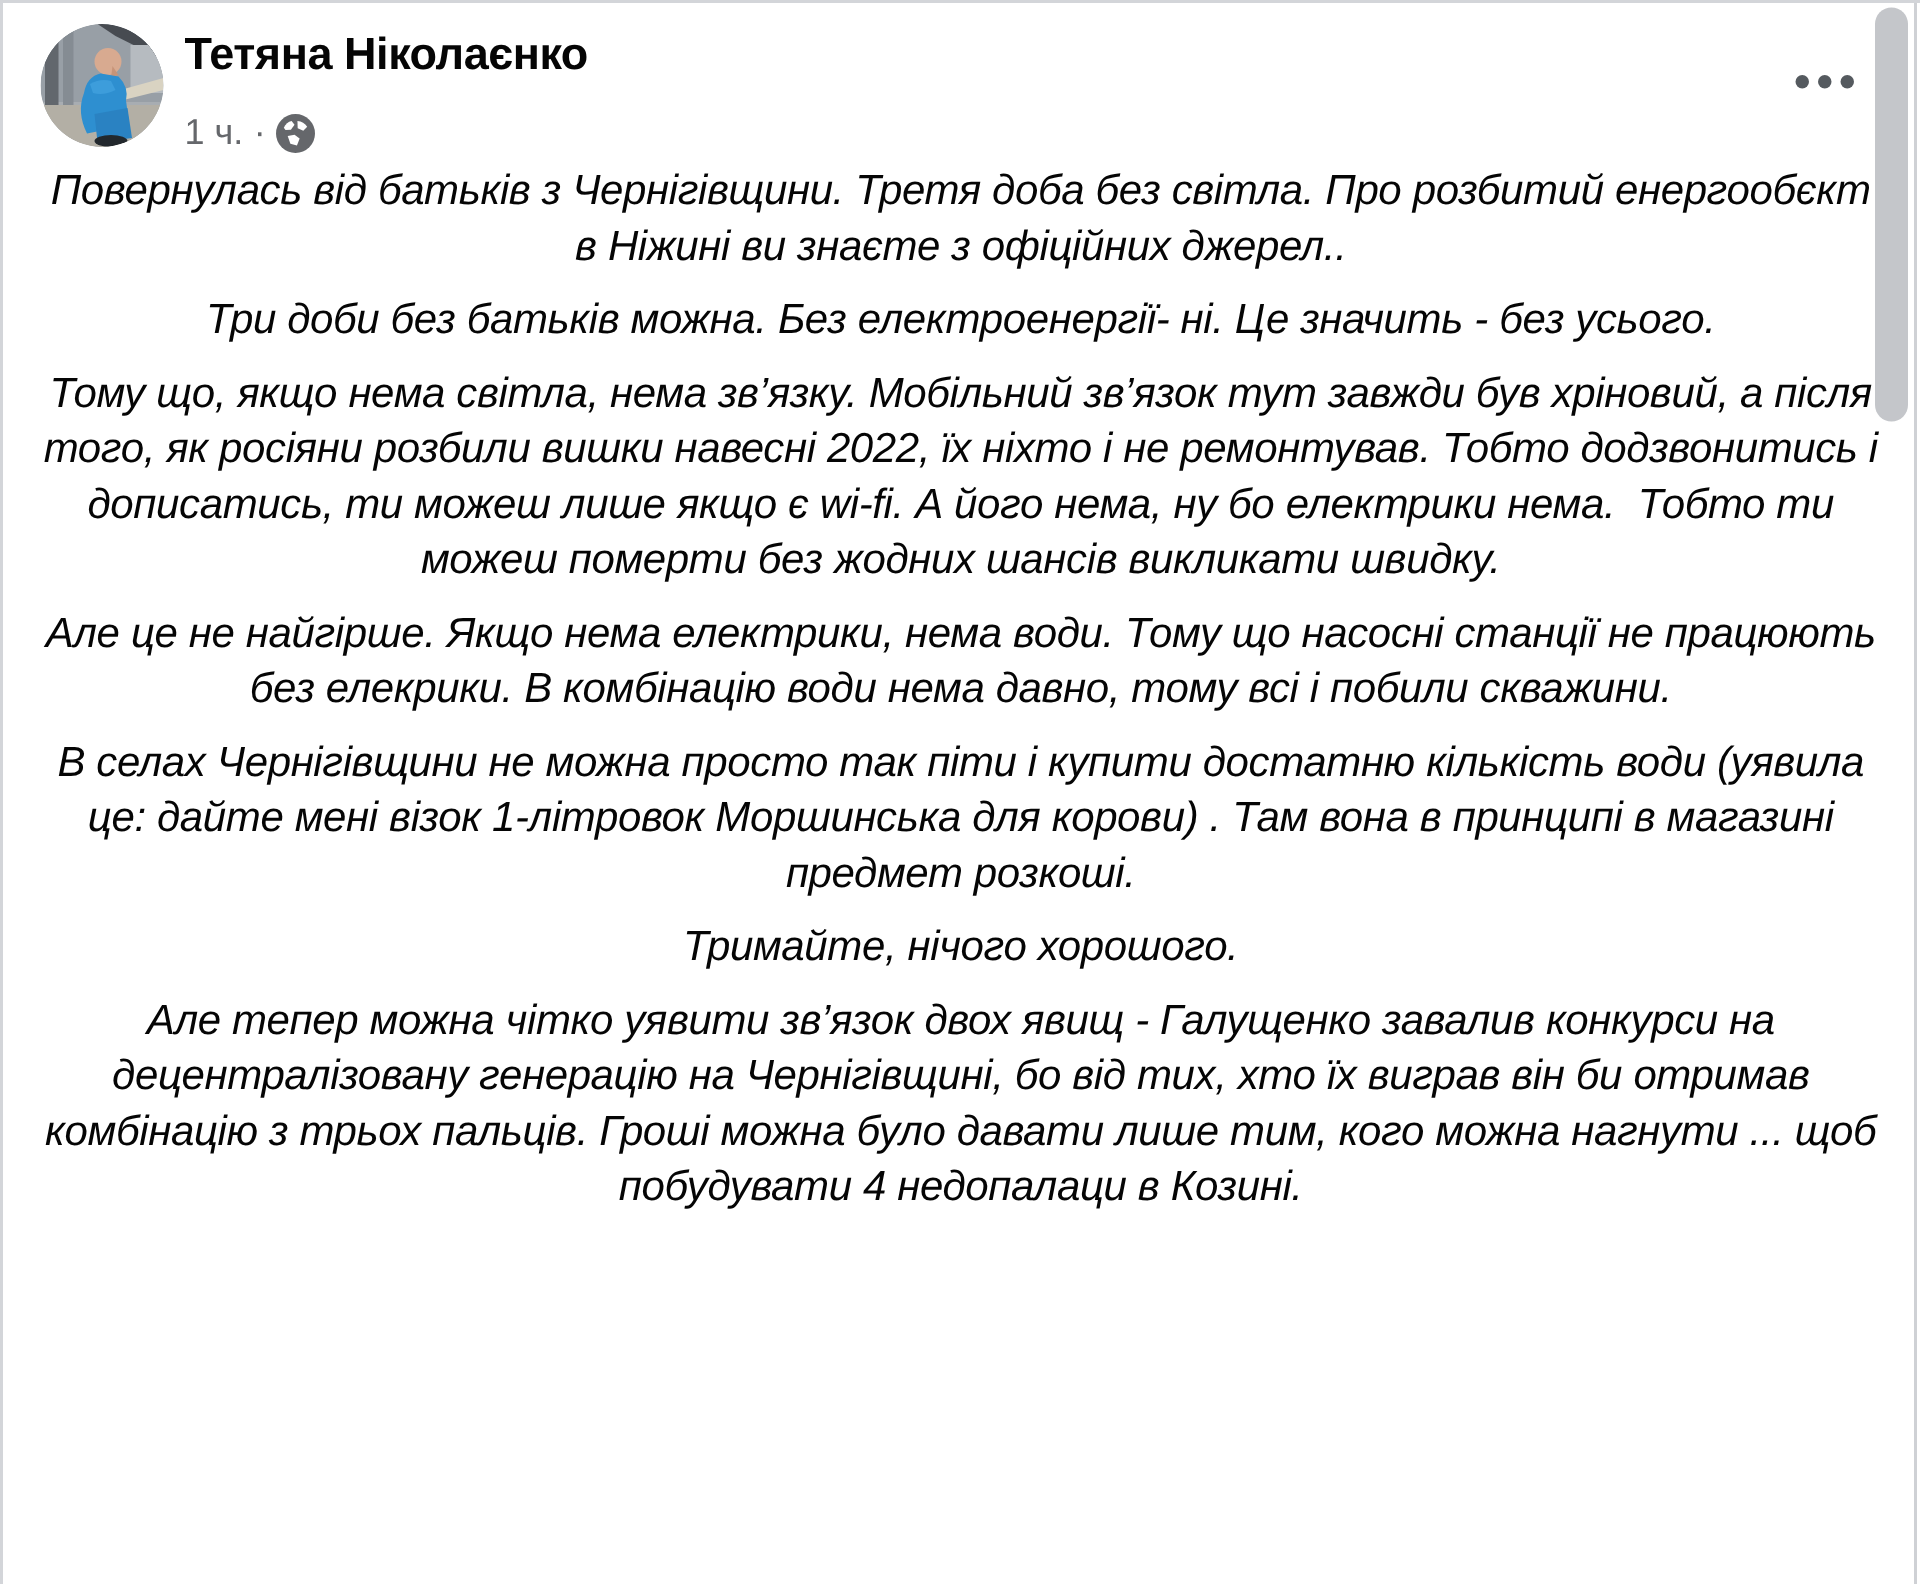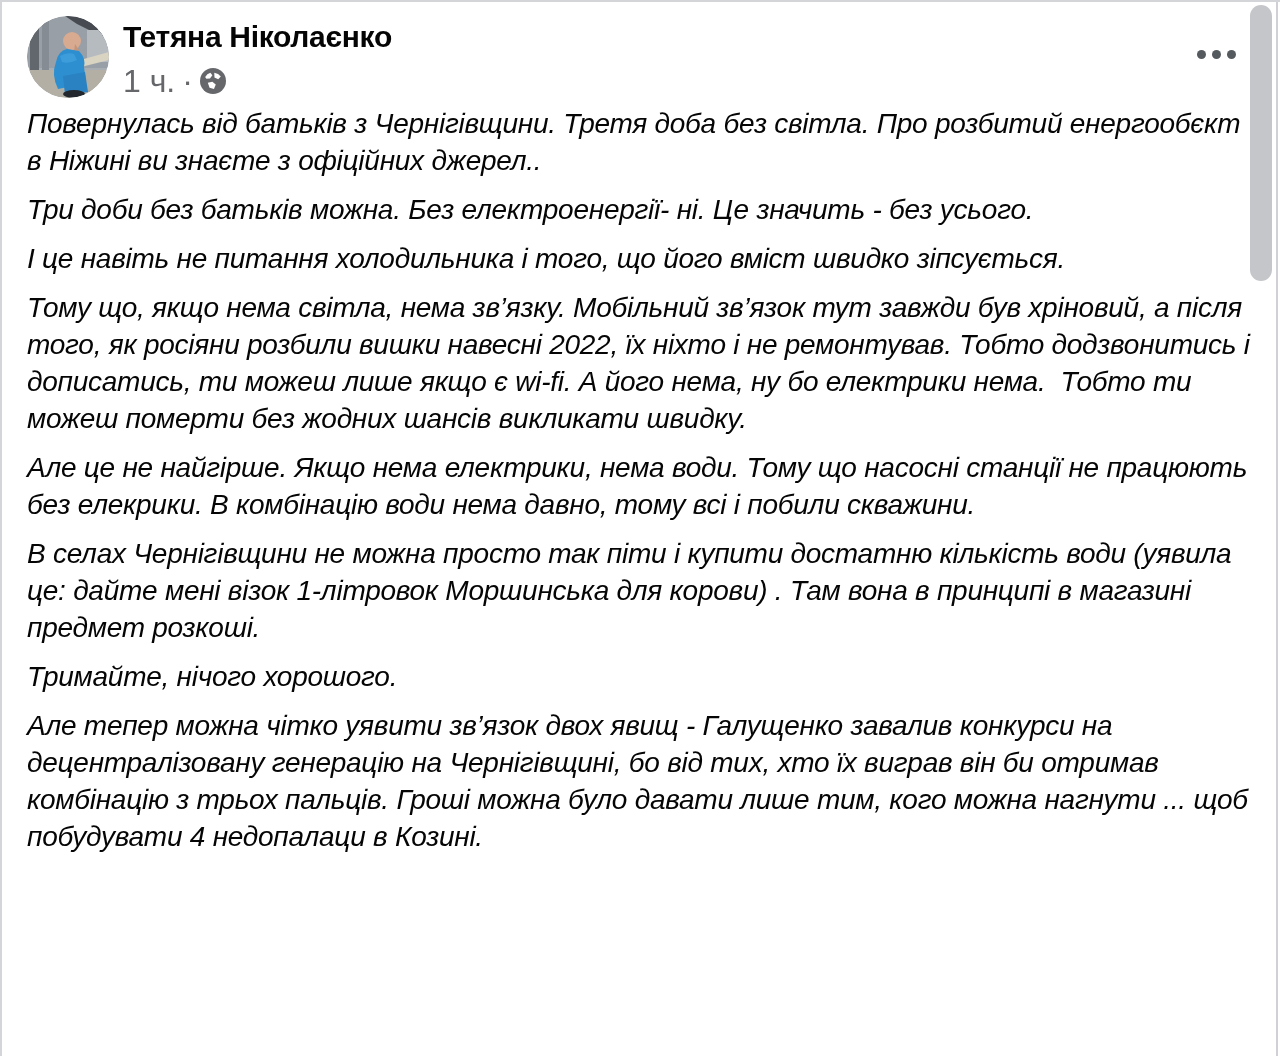--- a/index.html
+++ b/index.html
@@ -10,20 +10,21 @@
     color: #050505;
     overflow: hidden;
   }
   .page {
     position: relative;
     width: 1280px; height: 1056px;
     box-sizing: border-box;
     border-top: 2px solid #d3d5d9;
     border-left: 2px solid #d3d5d9;
     background: #ffffff;
+    text-align: center;
   }
   
   .post-header {
     position: relative;
     display: flex;
     align-items: flex-start;
     padding: 14px 80px 0 25px;
   }
   .avatar {
     flex: 0 0 82px;
@@ -39,25 +40,25 @@
     display: block;
     font-size: 30px;
     font-weight: 700;
     letter-spacing: -0.3px;
     line-height: 1.15;
     color: #050505;
     text-decoration: none;
     cursor: pointer;
   }
   .meta {
-    margin-top: 9px;
+    margin-top: 21px;
     display: flex;
     align-items: center;
     gap: 7px;
-    font-size: 32px;
+    font-size: 24px;
     color: #65676B;
     line-height: 1.1;
   }
   .meta .timestamp { cursor: pointer; }
   .meta .sep { color: #65676B; }
   .globe { display: inline-flex; }
   .globe svg { width: 26px; height: 26px; display: block; }
   .more {
     position: absolute;
     top: 38px; right: 38px;
@@ -159,21 +160,20 @@
     <button class="more" aria-label="More options">
       <span class="dot"></span>
       <span class="dot"></span>
       <span class="dot"></span>
     </button>
   </div>
 
   <div class="post-body">
     <p>Повернулась від батьків з Чернігівщини. Третя доба без світла. Про розбитий енергообєкт в Ніжині ви знаєте з офіційних джерел..</p>
     <p>Три доби без батьків можна. Без електроенергії- ні. Це значить - без усього.</p>
-    <p>І це навіть не питання холодильника і того, що його вміст швидко зіпсується.</p>
     <p>Тому що, якщо нема світла, нема зв’язку. Мобільний зв’язок тут завжди був хріновий, а після того, як росіяни розбили вишки навесні 2022, їх ніхто і не ремонтував. Тобто додзвонитись і дописатись, ти можеш лише якщо є wi-fi. А його нема, ну бо електрики нема.  Тобто ти можеш померти без жодних шансів викликати швидку.</p>
     <p>Але це не найгірше. Якщо нема електрики, нема води. Тому що насосні станції не працюють без елекрики. В комбінацію води нема давно, тому всі і побили скважини.</p>
     <p>В селах Чернігівщини не можна просто так піти і купити достатню кількість води (уявила це: дайте мені візок 1-літровок Моршинська для корови) . Там вона в принципі в магазині предмет розкоші.</p>
     <p>Тримайте, нічого хорошого.</p>
     <p>Але тепер можна чітко уявити зв’язок двох явищ - Галущенко завалив конкурси на децентралізовану генерацію на Чернігівщині, бо від тих, хто їх виграв він би отримав комбінацію з трьох пальців. Гроші можна було давати лише тим, кого можна нагнути ... щоб побудувати 4 недопалаци в Козині.</p>
   </div>
 
   <div class="window-edge"></div>
 
   <div class="scrollbar-track">

